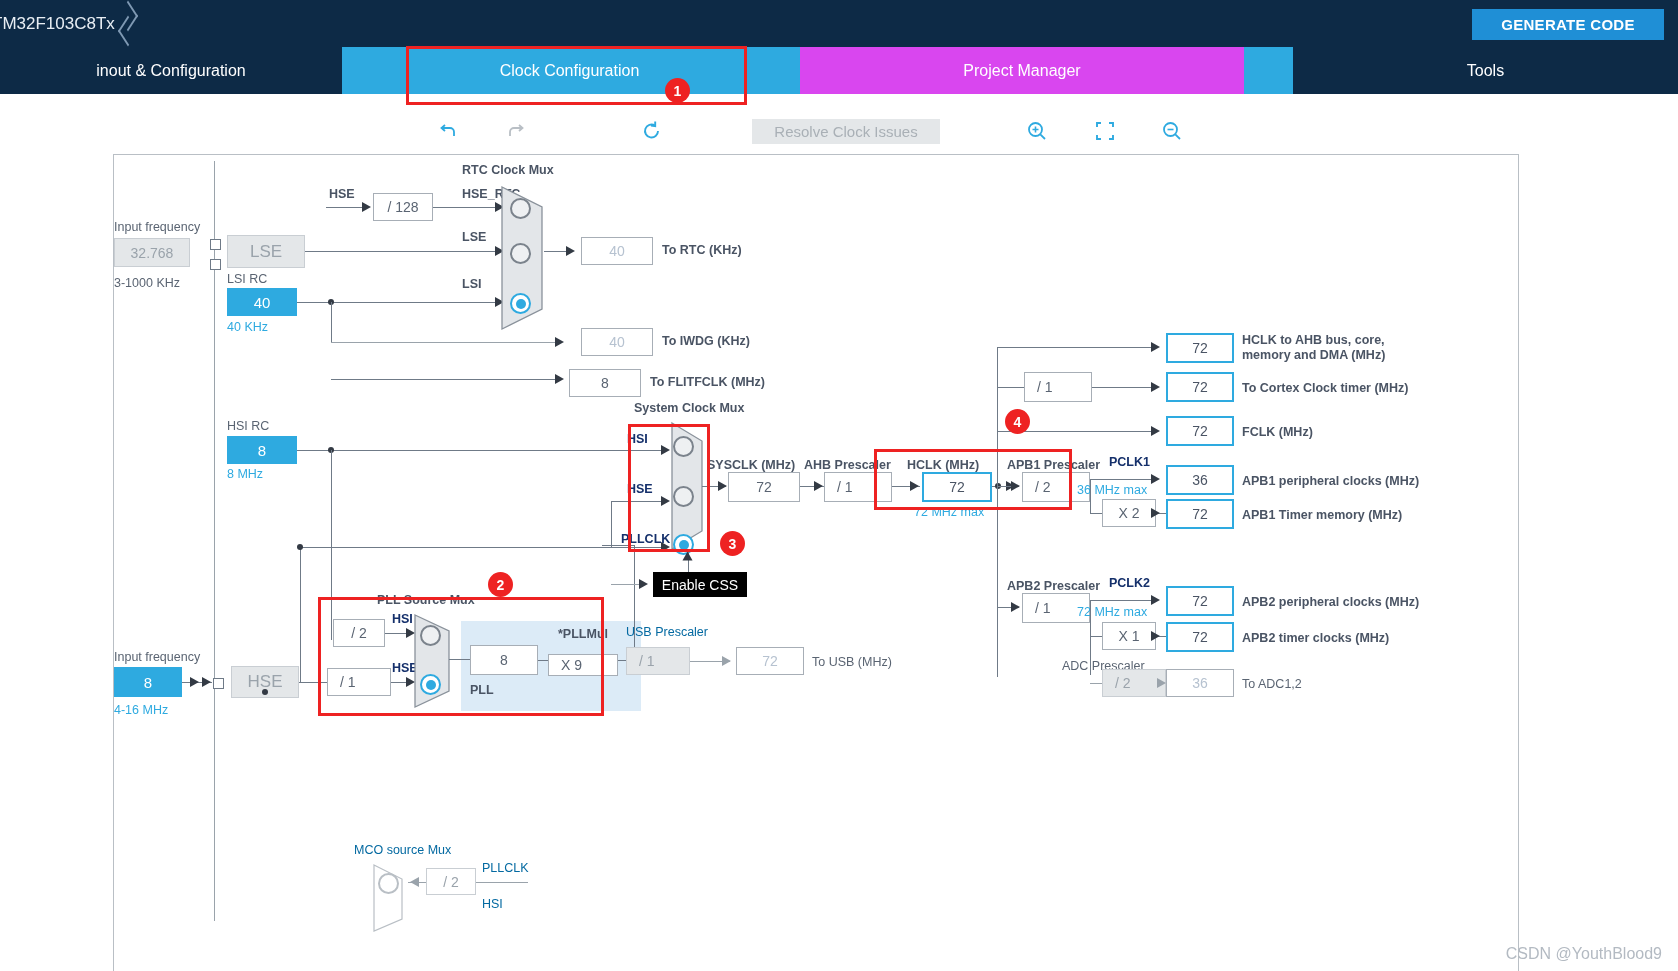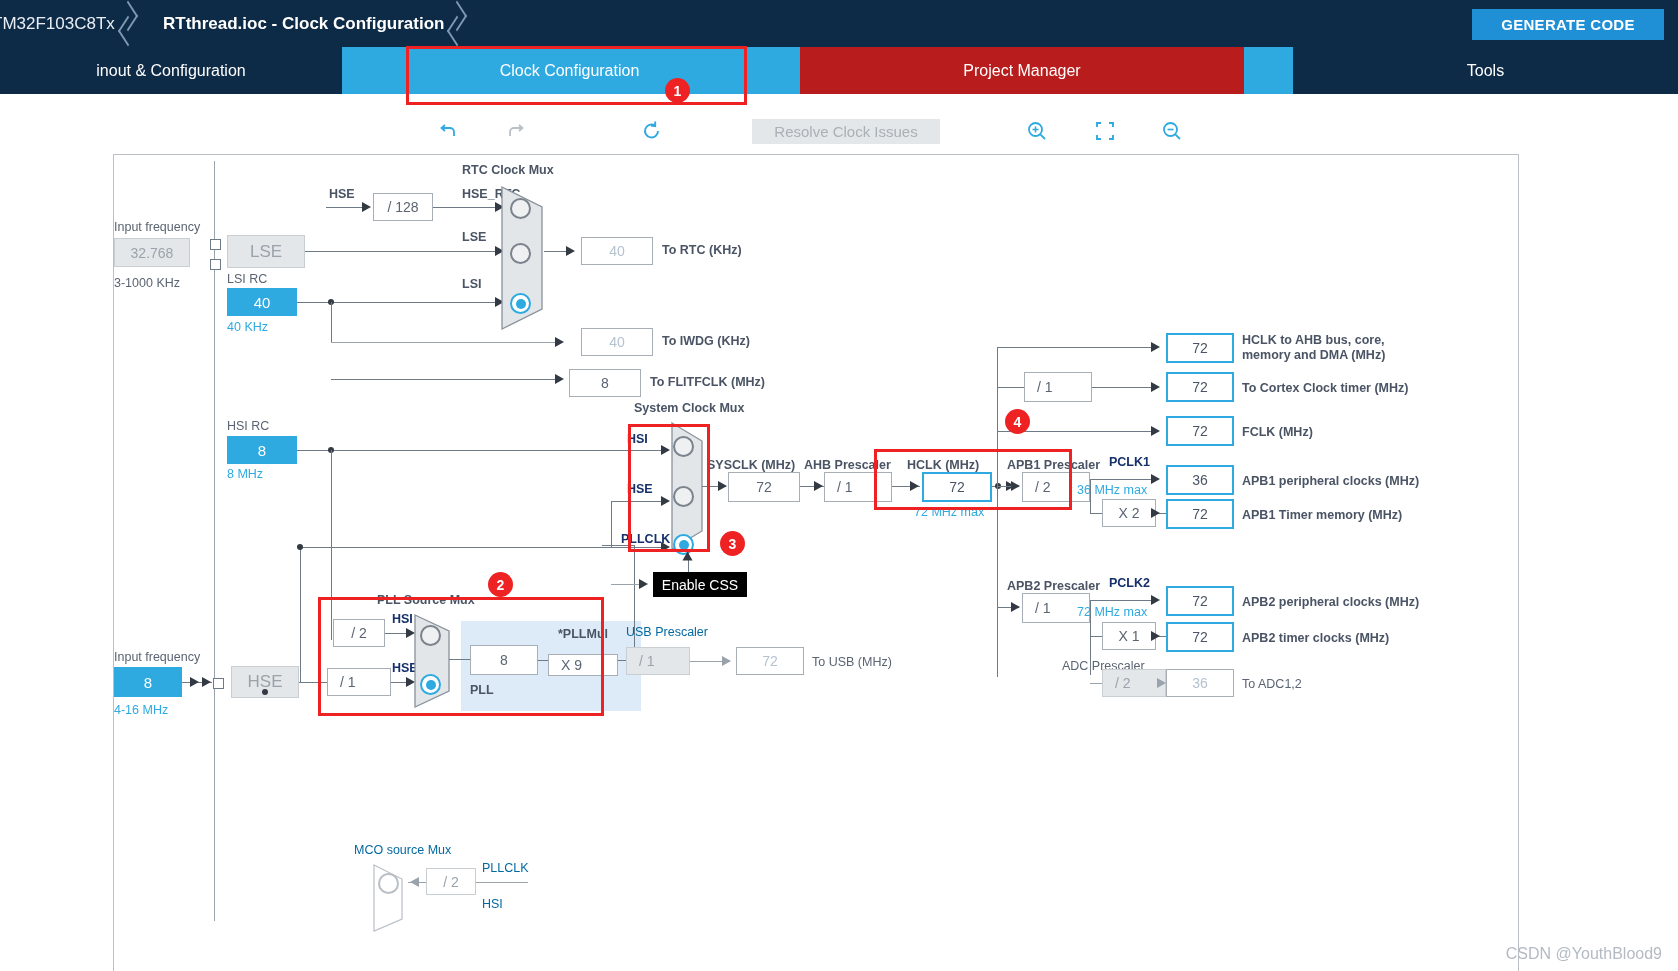--- a/index.html
+++ b/index.html
@@ -21,21 +21,21 @@
   .genbtn{position:absolute;right:14px;top:9px;width:192px;height:31px;background:#1f8fd6;
     color:#fff;font-size:15px;font-weight:bold;display:flex;align-items:center;
     justify-content:center;letter-spacing:.3px;cursor:pointer;}
 
   
   .tabbar{position:absolute;left:0;top:47px;width:1678px;height:47px;background:#2eaae0;}
   .tab{position:absolute;top:0;height:47px;display:flex;align-items:center;justify-content:center;
        color:#ffffff;font-size:16px;cursor:pointer;}
   #tab-pinout{left:0;width:342px;background:#0d2a46;}
   #tab-clock{left:342px;width:455px;background:#2eaae0;}
-  #tab-project{left:800px;width:444px;background:#b91c1c;}
+  #tab-project{left:800px;width:444px;background:#d946ef;}
   #tab-tools{left:1293px;width:385px;background:#0d2a46;}
   .tabdiv{position:absolute;top:47px;width:3px;height:47px;background:#2eaae0;}
 
   
   .toolbar{position:absolute;left:0;top:94px;width:1678px;height:56px;background:#fff;}
   .tbicon{position:absolute;top:114px;width:34px;height:34px;display:flex;align-items:center;
      justify-content:center;cursor:pointer;color:#2eaae0;}
   .tbicon svg{display:block;}
   #tb-undo{left:430px;}
   #tb-redo{left:500px;}
@@ -90,24 +90,20 @@
   .watermark{position:absolute;right:16px;bottom:8px;font-size:16px;color:#b3bac2;}
 </style>
 </head>
 <body>
 
 <div class="topbar">
   <div class="crumb" id="crumb-mcu">
     <span>TM32F103C8Tx</span>
     <span class="chev"></span>
   </div>
-  <div class="crumb" id="crumb-file">
-    <span>RTthread.ioc - Clock Configuration</span>
-    <span class="chev"></span>
-  </div>
   <div class="genbtn">GENERATE CODE</div>
 </div>
 
 <div class="tabbar">
   <div class="tab" id="tab-pinout">inout &amp; Configuration</div>
   <div class="tab" id="tab-clock">Clock Configuration</div>
   <div class="tab" id="tab-project">Project Manager</div>
   <div class="tab" id="tab-tools">Tools</div>
   <div class="tabdiv" style="left:797px"></div>
   <div class="tabdiv" style="left:1290px"></div>

